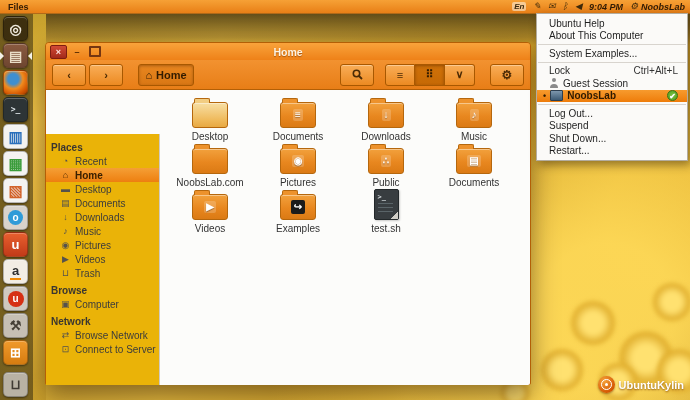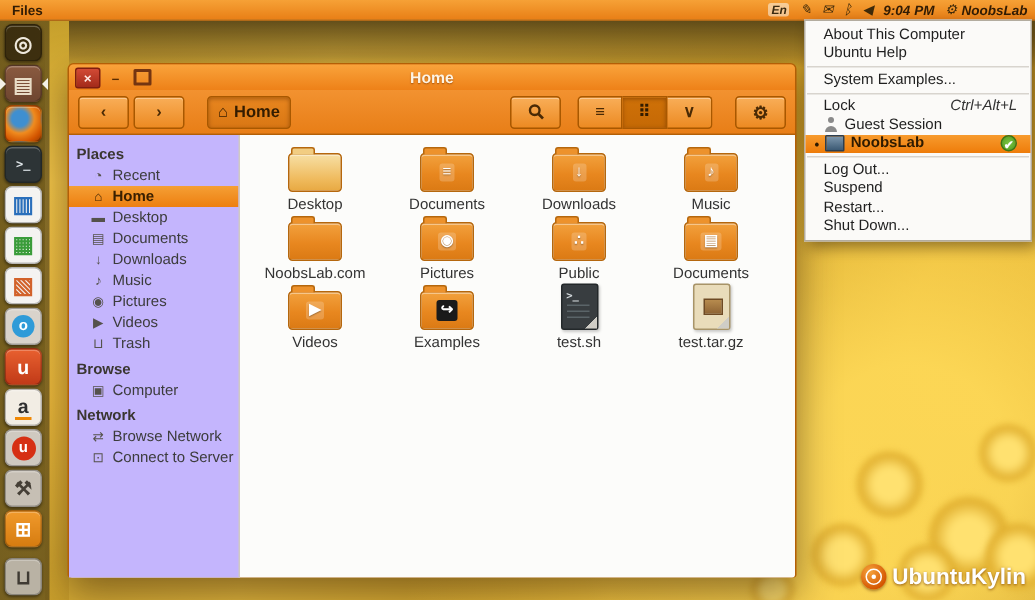--- a/index.html
+++ b/index.html
@@ -94,22 +94,22 @@
   .grp{display:flex;margin-left:8px;}
   .grp .tbtn{border-radius:0;border-left-width:0;}
   .grp .tbtn:first-child{border-radius:3px 0 0 3px;border-left-width:1px;}
   .grp .tbtn:last-child{border-radius:0 3px 3px 0;}
   .sp-right{margin-left:auto;}
   .gear-btn{margin-left:12px;font-size:12px;}
   .mag{width:11px;height:11px;display:block;}
 
   .fm-body{display:flex;height:295px;background:#fcfcfa;border-radius:0 0 2px 2px;}
   
-  .sidebar{width:114px;flex:0 0 114px;background:#c4b5fd;border-right:1px solid #cfcac3;
-    padding-top:3px;box-sizing:border-box;font-size:10px;color:#3c3c3c;overflow:hidden;}
+  .sidebar{width:114px;flex:0 0 114px;background:#eab308;border-right:1px solid #cfcac3;
+    padding-top:3px;box-sizing:border-box;font-size:10px;color:#3c3c3c;overflow:hidden;margin-top:44px;}
   .srow{height:14px;display:flex;align-items:center;gap:4px;padding-left:14px;}
   .srow .sglyph{width:11px;text-align:center;color:#55524c;font-size:9px;}
   .srow.hdr{font-weight:bold;color:#3a3631;padding-left:5px;margin-top:3px;}
   .srow.selected{background:linear-gradient(#f59f35,#ed7f10);color:#3a2000;font-weight:bold;}
   .srow.selected .sglyph{color:#3a2000;}
 
   
   .content{flex:1;padding:6px 2px 0 6px;display:flex;flex-wrap:wrap;align-content:flex-start;}
   .fitem{width:88px;height:46px;display:flex;flex-direction:column;align-items:center;justify-content:flex-end;}
   .flabel{font-size:10px;color:#333;margin-top:2px;line-height:11px;}
@@ -139,37 +139,37 @@
   .fbadge{position:absolute;left:2px;bottom:3px;background:#f1f1ef;border:1px solid #a8a8a2;
     font-size:6px;line-height:7px;padding:0 1px;color:#444;border-radius:1px;z-index:1;}
 
   
   #sessionmenu{position:absolute;left:536px;top:13px;width:152px;z-index:50;box-sizing:border-box;
     background:#fbfaf8;border:1px solid #b3ac9f;box-shadow:3px 4px 9px rgba(30,15,0,.45);
     padding:3px 0;font-size:10px;color:#1f1f1f;}
   .mrow{height:12.5px;display:flex;align-items:center;gap:4px;padding:0 9px 0 12px;}
   .mrow.sep{height:1px;background:#d8d4ce;margin:2px 1px;padding:0;}
   .mrow.current{background:linear-gradient(#f79b2e,#ee7c0a);color:#2e1a00;font-weight:bold;padding-left:6px;}
-  .mshort{margin-left:auto;color:#333;font-style:italic;}
+  .mshort{margin-left:auto;color:#333;}
   .mdot{font-size:9px;}
   .mthumb{width:11px;height:9px;border:1px solid #2c3e50;border-radius:1px;
     background:linear-gradient(#7d97ad,#3c5a74);}
   .mcheck{margin-left:auto;width:11px;height:11px;border-radius:50%;color:#fff;font-size:8px;line-height:11px;
     text-align:center;background:radial-gradient(#7ec642,#4f9921);border:1px solid #3c7416;box-sizing:border-box;}
   .micon.person{position:relative;width:10px;height:10px;}
   .micon.person::before{content:"";position:absolute;top:0;left:3px;width:4px;height:4px;border-radius:50%;background:#8a8a8a;}
   .micon.person::after{content:"";position:absolute;bottom:0;left:1px;width:8px;height:4px;border-radius:4px 4px 0 0;background:#8a8a8a;}
 
   
   #brand{position:absolute;right:6px;bottom:7px;z-index:5;display:flex;align-items:center;gap:4px;}
   .brand-logo{position:relative;width:17px;height:17px;border-radius:50%;
     background:radial-gradient(circle at 35% 30%,#f6a23a,#d35400 75%);box-shadow:0 1px 2px rgba(90,40,0,.5);}
   .brand-logo::before{content:"";position:absolute;left:3px;top:3px;width:9px;height:9px;border:1.5px solid #fff;border-radius:50%;}
   .brand-logo::after{content:"";position:absolute;left:7px;top:7px;width:3px;height:3px;background:#fff;border-radius:50%;}
-  .brand-text{color:#fff;font-weight:bold;font-size:15px;text-shadow:0 1px 2px rgba(120,60,0,.8);}
+  .brand-text{color:#fff;font-weight:bold;font-size:11px;text-shadow:0 1px 2px rgba(120,60,0,.8);}
 </style>
 </head>
 <body>
 
 <div id="wallpaper"></div>
 <div class="topband"></div>
 <div class="leftglow"></div>
 <div class="flower f1"></div>
 <div class="flower f2"></div>
 <div class="flower f3"></div>
@@ -500,44 +500,36 @@
 
         <div class="fitem">
           <span class="ficon page sh">
 
             <span class="icon-text">&gt;_</span>
 
           </span>
           <span class="flabel">test.sh</span>
         </div>
 
-        <div class="fitem">
-          <span class="ficon page tar">
-            
-            
-            
-          </span>
-          <span class="flabel">test.tar.gz</span>
-        </div>
 
       </div>
   </div>
 </div>
 
 <div id="sessionmenu">
 
     <div class="mrow">
 
+      <span class="mlabel">Ubuntu Help</span>
+
+    </div>
+
+    <div class="mrow">
+
       <span class="mlabel">About This Computer</span>
-
-    </div>
-
-    <div class="mrow">
-
-      <span class="mlabel">Ubuntu Help</span>
 
     </div>
 
     <div class="mrow sep">
       
       
       
       
       
       
@@ -597,27 +589,27 @@
     </div>
 
     <div class="mrow">
 
       <span class="mlabel">Suspend</span>
 
     </div>
 
     <div class="mrow">
 
+      <span class="mlabel">Shut Down...</span>
+
+    </div>
+
+    <div class="mrow">
+
       <span class="mlabel">Restart...</span>
-
-    </div>
-
-    <div class="mrow">
-
-      <span class="mlabel">Shut Down...</span>
 
     </div>
   </div>
 
 <div id="brand">
   <span class="brand-logo"></span>
   <span class="brand-text">UbuntuKylin</span>
 </div>
 
 </body></html>

